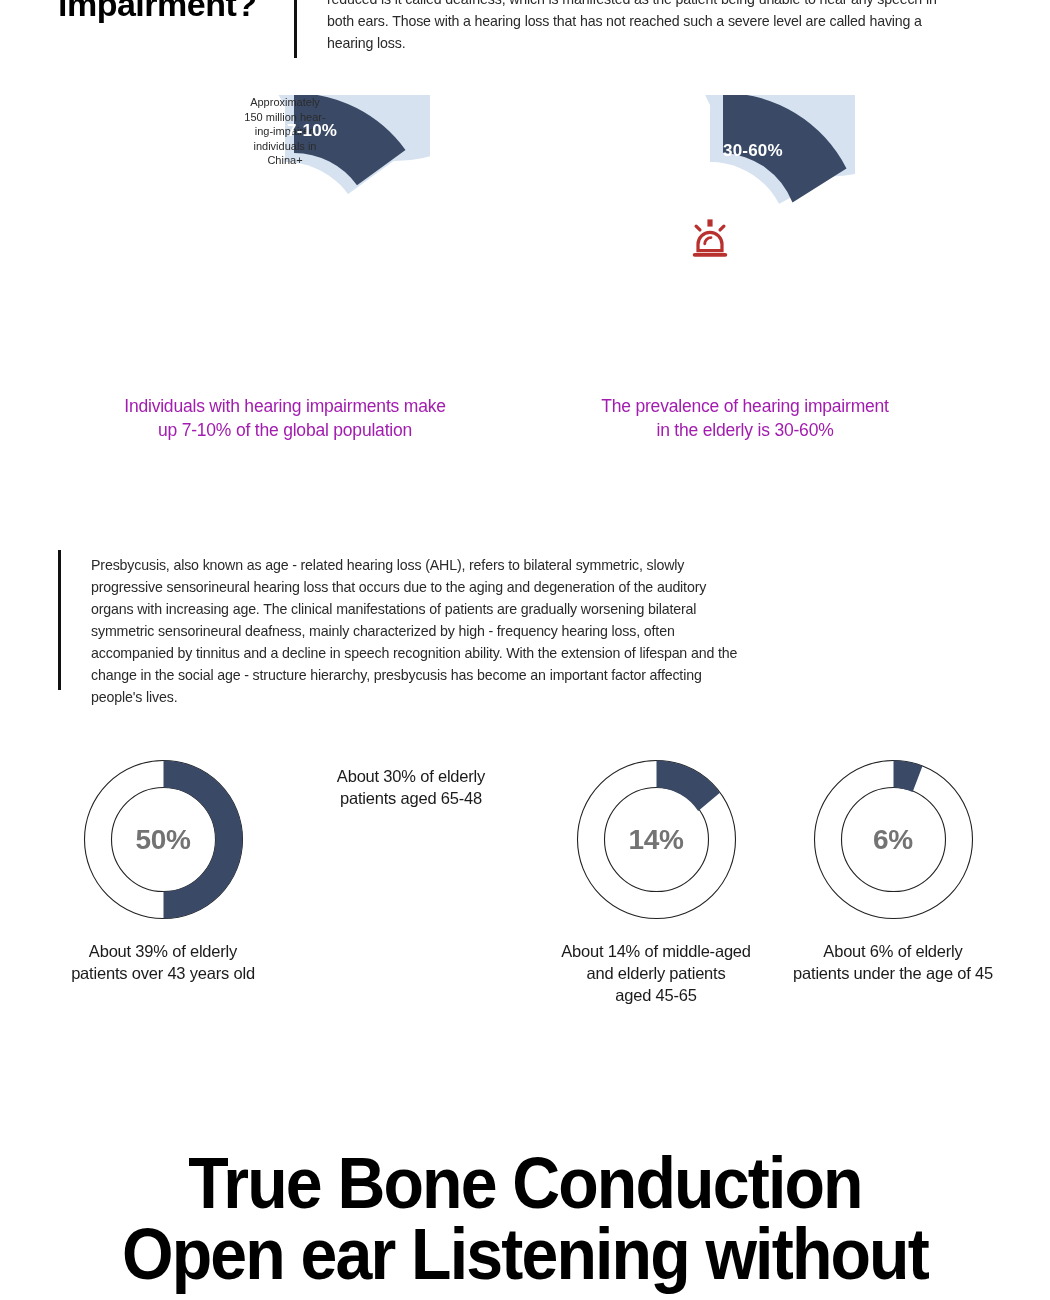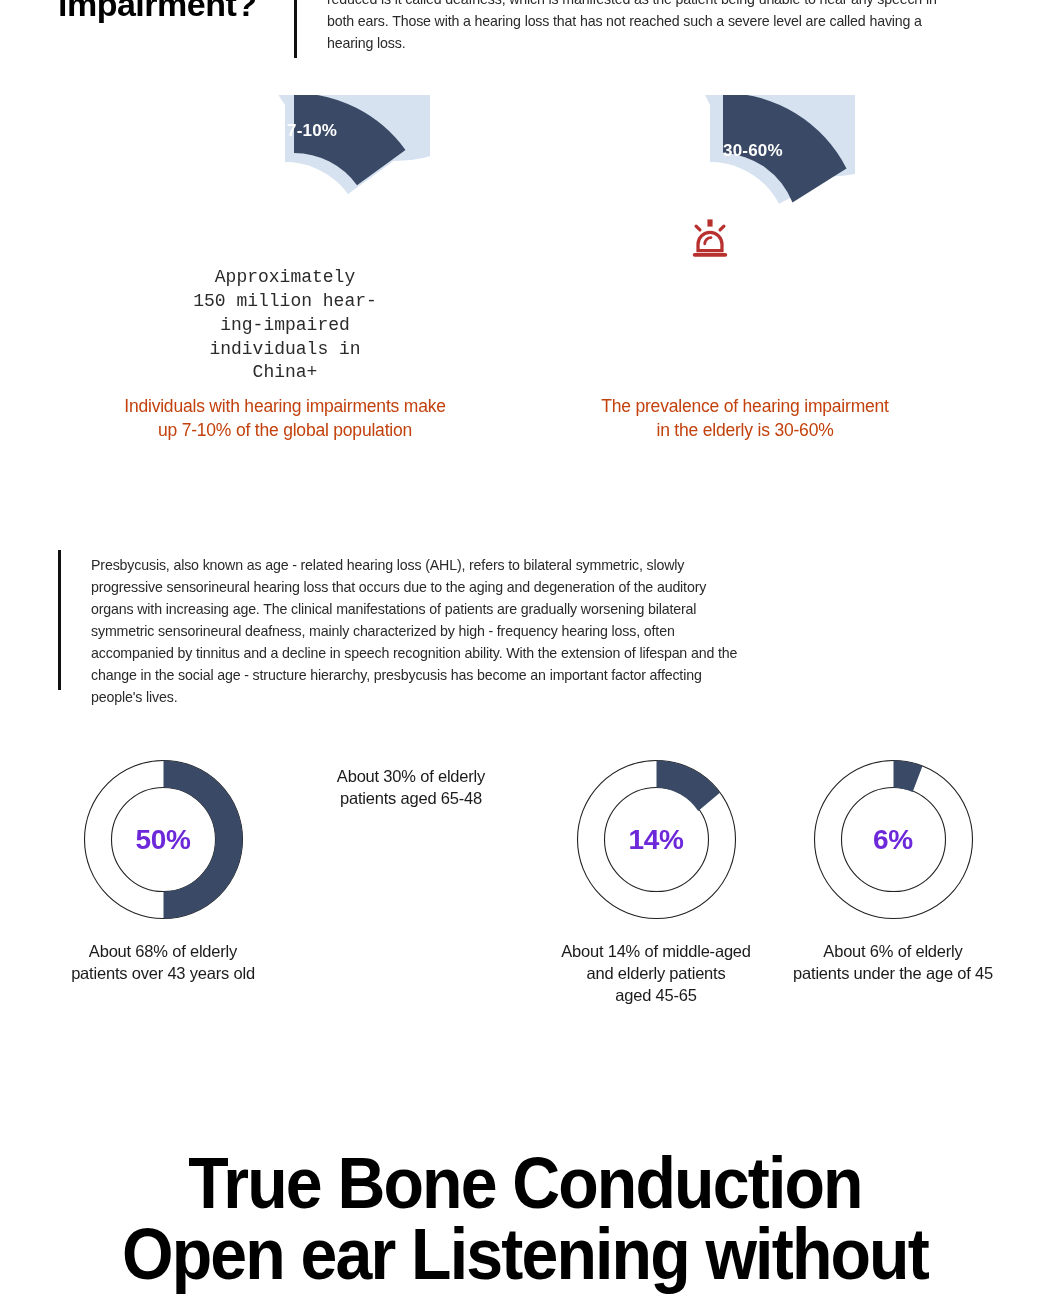--- a/index.html
+++ b/index.html
@@ -33,52 +33,51 @@
     color: #2a2a2a;
     letter-spacing: -0.15px;
   }
 
   
   .donut-wrap { position: absolute; }
   .donut-center-text {
     position: absolute;
     left: 0; top: 0; right: 0; bottom: 0;
     display: flex; flex-direction: column;
-    align-items: center; justify-content: flex-end;
-    text-align: center;
-    font-size: 18px;
+    align-items: center; justify-content: flex-start;
+    text-align: center;
+    font-size: 11px;
     line-height: 1.32;
     color: #2b2b2b;
     padding: 0 44px;
-    font-family: Liberation Mono, monospace;
   }
   .wedge-label {
     position: absolute;
     color: #ffffff;
     font-weight: bold;
     font-size: 17px;
     letter-spacing: 0.2px;
     white-space: nowrap;
   }
   .donut-caption {
     position: absolute;
     text-align: center;
     font-size: 17.5px;
     line-height: 1.38;
-    color: #c2410c;
+    color: #a21caf;
     letter-spacing: -0.2px;
   }
 
   
   .stat { position: absolute; width: 230px; }
   .stat-ring { position: relative; width: 175px; height: 175px; margin: 0 auto; }
   .stat-pct {
     position: absolute; left: 0; top: 0; right: 0; bottom: 0;
     display: flex; align-items: center; justify-content: center;
-    font-weight: bold; font-size: 28px; color: #6d28d9;
+    font-weight: bold; font-size: 28px; color: #737373;
     letter-spacing: -0.3px;
   }
   .stat-caption {
     margin-top: 14px;
     text-align: center;
     font-size: 16.5px;
     line-height: 1.32;
     color: #1b1b1b;
     letter-spacing: -0.2px;
   }
@@ -172,21 +171,21 @@
   <div class="stat" style="left:48px; top:752px;">
     <div class="stat-ring">
       <svg width="175" height="175" viewBox="0 0 175 175">
         <circle cx="87.5" cy="87.5" r="79" fill="none" stroke="#222" stroke-width="1.1"></circle>
         <circle cx="87.5" cy="87.5" r="52" fill="none" stroke="#222" stroke-width="1.1"></circle>
         <path fill="#3a4a66" d="M 87.5,8.5 A 79,79 0 0 1 87.5,166.5 L 87.5,139.5 A 52,52 0 0 0 87.5,35.5 Z"></path>
       </svg>
       <div class="stat-pct">50%</div>
     </div>
     <div class="stat-caption">
-      <div>About 68% of elderly</div>
+      <div>About 39% of elderly</div>
       <div>patients over 43 years old</div>
     </div>
   </div>
 
   <div class="stat" style="left:296px; top:752px;">
     <div class="stat-caption">
       <div>About 30% of elderly</div>
       <div>patients aged 65-48</div>
     </div>
   </div>

